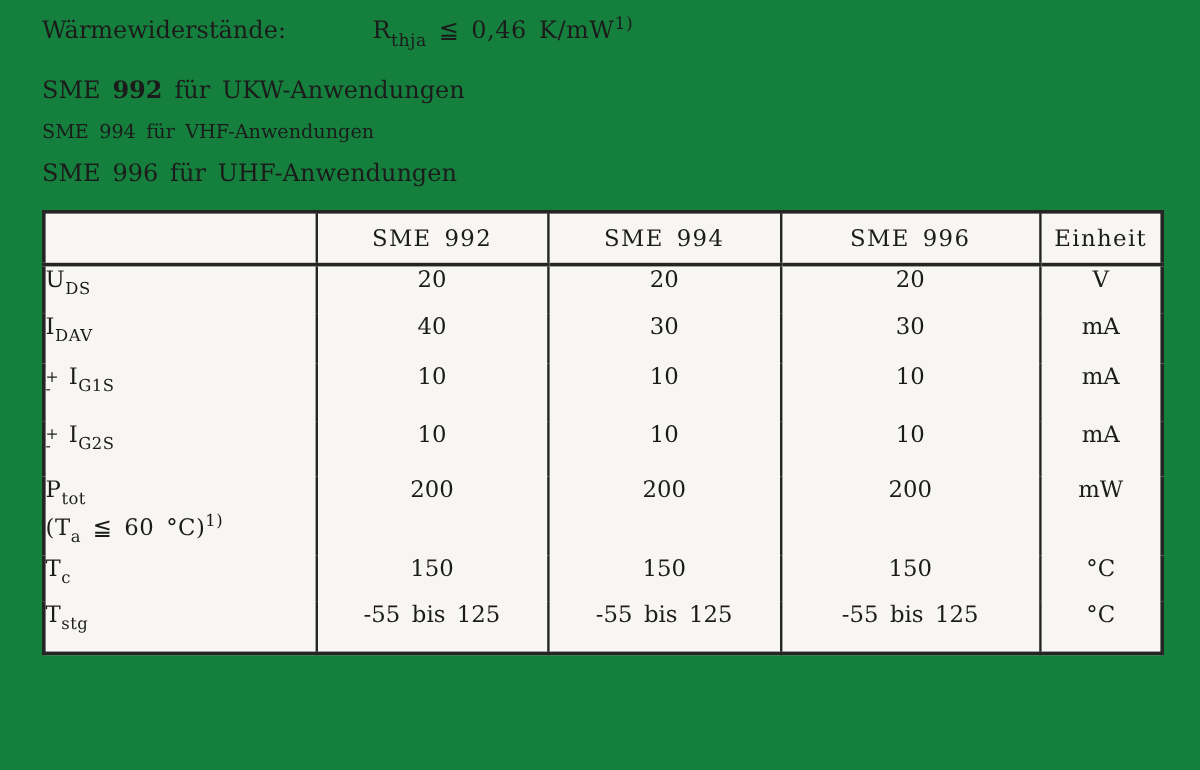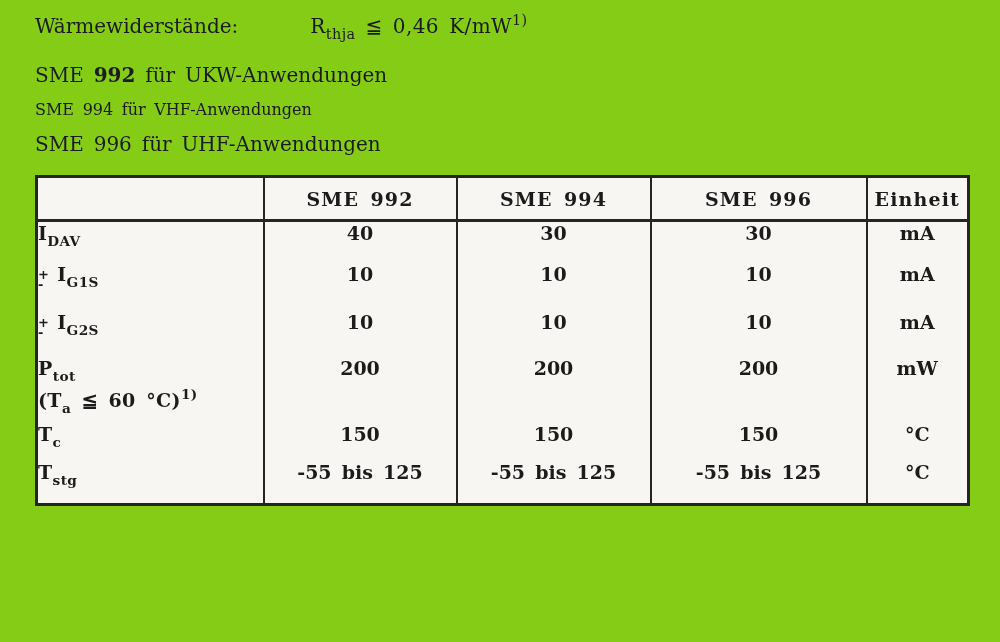--- a/index.html
+++ b/index.html
@@ -11,21 +11,21 @@
     width: 1000px;
     height: 642px;
     overflow: hidden;
     font-family: "DejaVu Serif", "Liberation Serif", serif;
     color: #1b1b1b;
   }
   .page {
     position: relative;
     width: 1000px;
     height: 642px;
-    background: #84cc16;
+    background: #15803d;
     box-sizing: border-box;
     padding: 12px 35px 0 35px;
     word-spacing: 0.22em;
   }
   
   .thermal-row {
     display: flex;
     align-items: baseline;
     height: 46px;
     font-size: 20px;
@@ -71,21 +71,21 @@
     border-collapse: collapse;
     table-layout: fixed;
     width: 932px;
     margin-top: 13px;
     background: #f7f6f2;
     border: 3px solid #252525;
   }
   table.limits th, table.limits td {
     border-left: 2px solid #252525;
     padding: 0;
-    font-weight: bold;
+    font-weight: normal;
     font-size: 19px;
     vertical-align: top;
     margin-left: 32px;
   }
   table.limits th:first-child, table.limits td:first-child { border-left: none; }
   table.limits thead th {
     border-bottom: 3px solid #252525;
     height: 41px;
     text-align: center;
     vertical-align: middle;
@@ -147,20 +147,27 @@
     <thead>
       <tr>
         <th></th>
         <th>SME 992</th>
         <th>SME 994</th>
         <th>SME 996</th>
         <th>Einheit</th>
       </tr>
     </thead>
     <tbody>
+      <tr class="r0">
+        <td class="lbl"><span>U</span><sub class="sm">DS</sub></td>
+        <td class="val">20</td>
+        <td class="val">20</td>
+        <td class="val">20</td>
+        <td class="unit">V</td>
+      </tr>
       <tr class="r1">
         <td class="lbl"><span>I</span><sub class="sm">DAV</sub></td>
         <td class="val">40</td>
         <td class="val">30</td>
         <td class="val">30</td>
         <td class="unit">mA</td>
       </tr>
       <tr class="r2">
         <td class="lbl"><span class="pm">
               <span>+</span>

